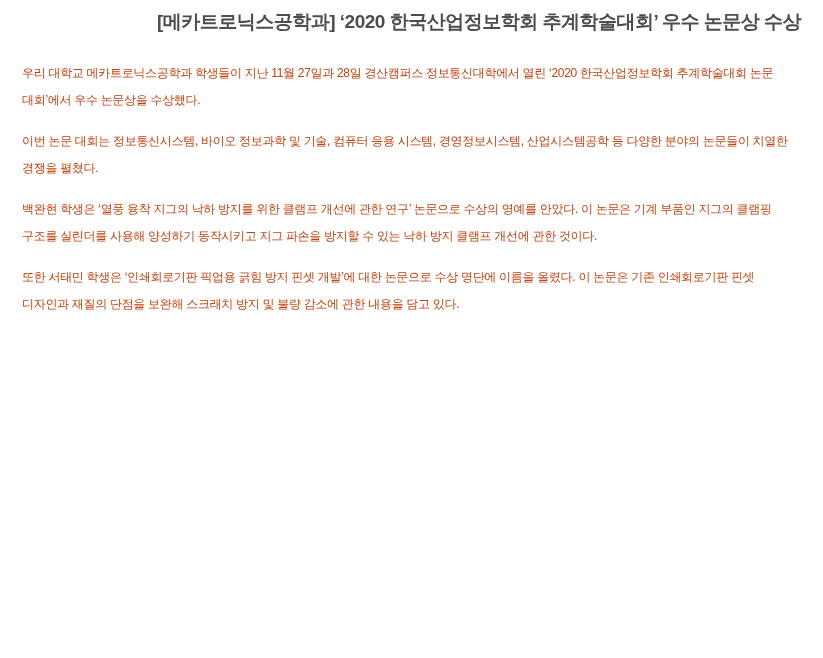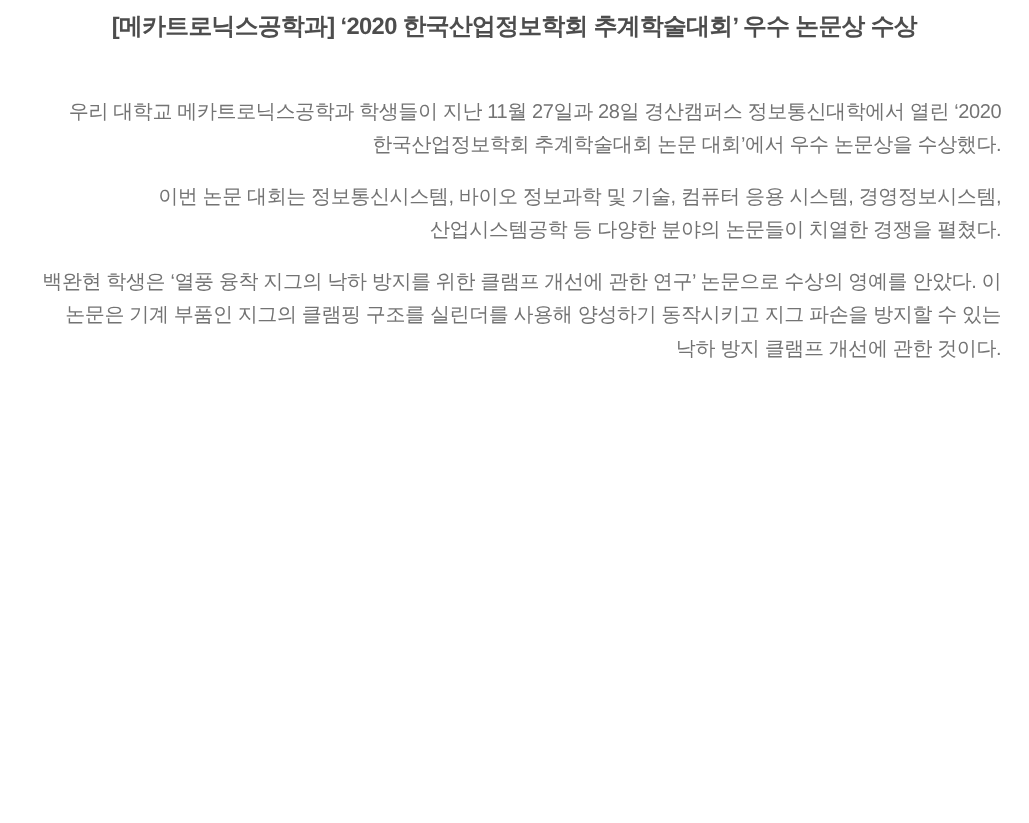--- a/index.html
+++ b/index.html
@@ -11,41 +11,41 @@
     font-family: "Liberation Sans", "DejaVu Sans", sans-serif;
     color: #555555;
     overflow: hidden;
     padding: 8px 22px 0 22px;
   }
   .article-title {
     font-size: 19px;
     line-height: 28px;
     font-weight: bold;
     color: #4d4d4d;
-    text-align: center;
+    text-align: right;
     letter-spacing: -0.5px;
-    margin-bottom: 40px;
+    margin-bottom: 24px;
     word-break: keep-all;
   }
   .article-body p {
-    font-size: 16px;
+    font-size: 12px;
     line-height: 27px;
-    color: #737373;
+    color: #c2410c;
     letter-spacing: -0.3px;
     word-break: keep-all;
     margin-bottom: 14px;
-    text-align: right;
   }
 </style>
 </head>
 <body>
 
 <div class="page">
 
   <h1 class="article-title">[메카트로닉스공학과] ‘2020 한국산업정보학회 추계학술대회’ 우수 논문상 수상</h1>
 
   <div class="article-body">
     <p>우리 대학교 메카트로닉스공학과 학생들이 지난 11월 27일과 28일 경산캠퍼스 정보통신대학에서 열린 ‘2020 한국산업정보학회 추계학술대회 논문 대회’에서 우수 논문상을 수상했다.</p>
     <p>이번 논문 대회는 정보통신시스템, 바이오 정보과학 및 기술, 컴퓨터 응용 시스템, 경영정보시스템, 산업시스템공학 등 다양한 분야의 논문들이 치열한 경쟁을 펼쳤다.</p>
     <p>백완현 학생은 ‘열풍 융착 지그의 낙하 방지를 위한 클램프 개선에 관한 연구’ 논문으로 수상의 영예를 안았다. 이 논문은 기계 부품인 지그의 클램핑 구조를 실린더를 사용해 양성하기 동작시키고 지그 파손을 방지할 수 있는 낙하 방지 클램프 개선에 관한 것이다.</p>
+    <p>또한 서태민 학생은 ‘인쇄회로기판 픽업용 긁힘 방지 핀셋 개발’에 대한 논문으로 수상 명단에 이름을 올렸다. 이 논문은 기존 인쇄회로기판 핀셋 디자인과 재질의 단점을 보완해 스크래치 방지 및 불량 감소에 관한 내용을 담고 있다.</p>
   </div>
 
 </div>
 
 </body></html>

